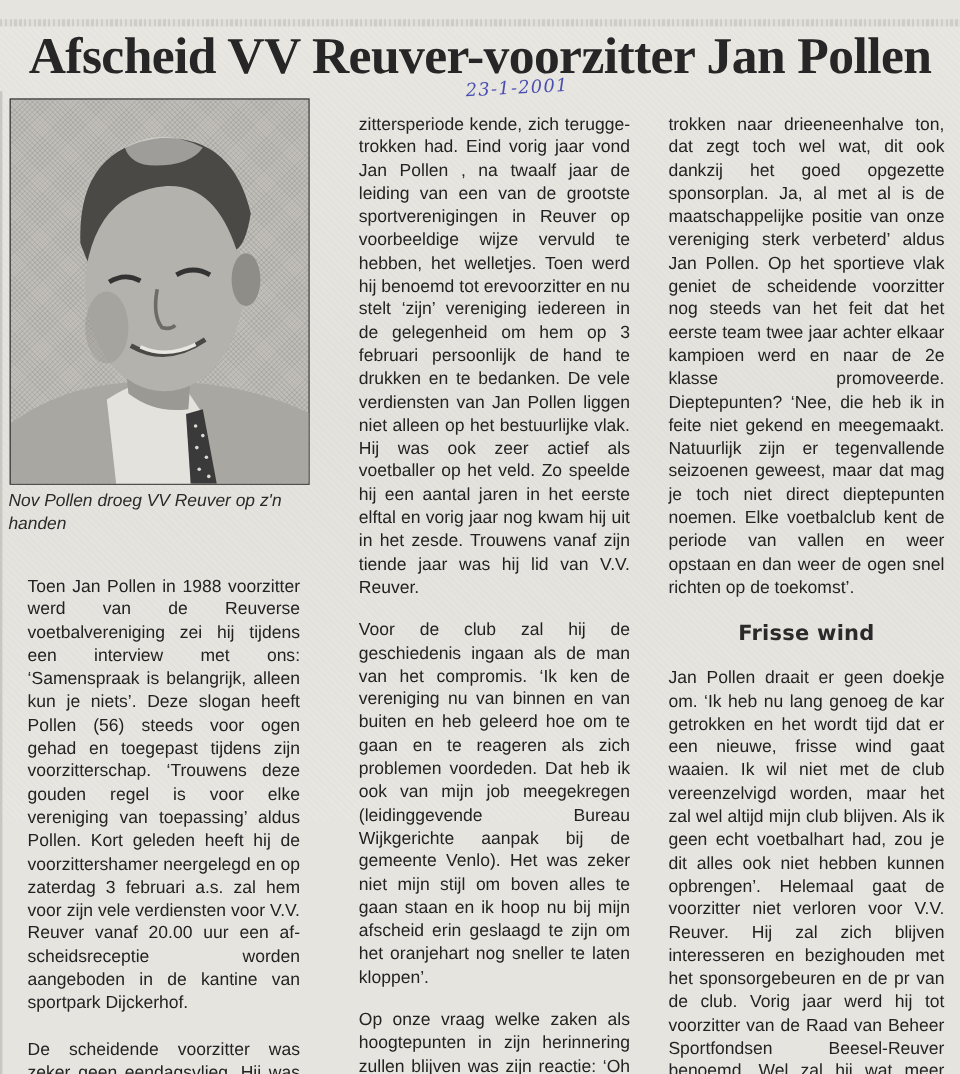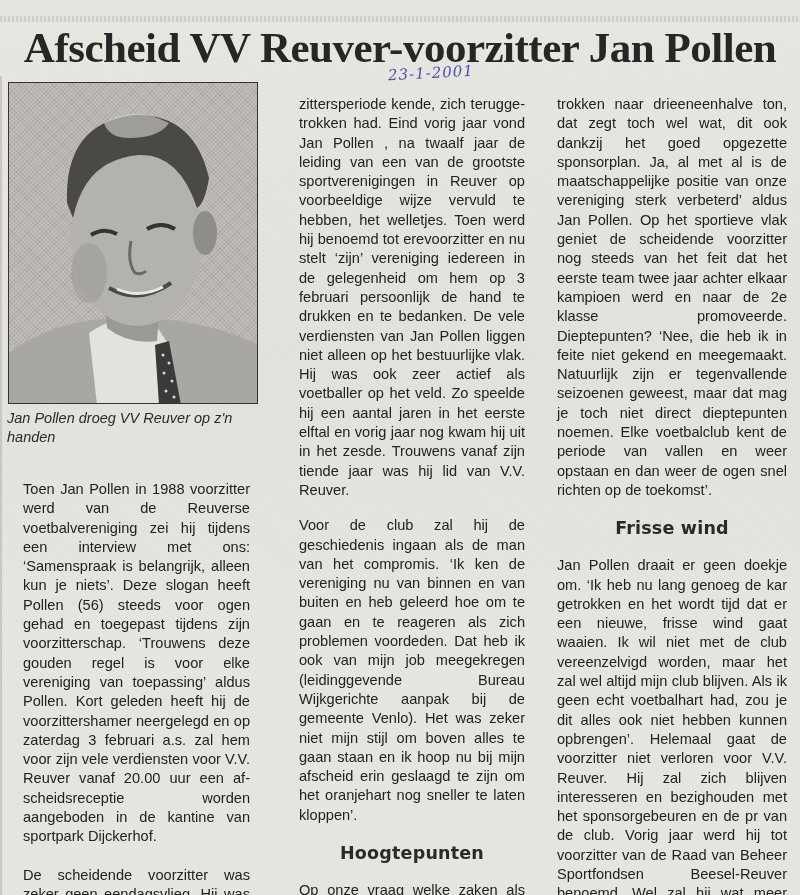--- a/index.html
+++ b/index.html
@@ -123,31 +123,30 @@
 
       <path d="M122 158 Q118 180 126 190 Q133 192 137 188" stroke="#6d6b66" stroke-width="3" fill="none"></path>
 
       <path d="M100 205 Q130 222 162 200" stroke="#4a4946" stroke-width="4" fill="none"></path>
       <path d="M108 206 Q130 216 154 204" stroke="#e9e7e2" stroke-width="3" fill="none"></path>
 
       <ellipse cx="80" cy="190" rx="18" ry="30" fill="#8c8a85" opacity="0.35"></ellipse>
     </svg>
   </div>
 
-  <div class="caption">Jan Pollen droeg VV Reuver op z'n handen</div>
+  <div class="caption">Nov Pollen droeg VV Reuver op z'n handen</div>
 
   <div class="col col1">
     <p>Toen Jan Pollen in 1988 voorzitter werd van de Reuverse voetbalvereni­ging zei hij tijdens een interview met ons: ‘Samenspraak is belangrijk, al­leen kun je niets’. Deze slogan heeft Pollen (56) steeds voor ogen gehad en toegepast tijdens zijn voorzitter­schap. ‘Trouwens deze gouden regel is voor elke vereniging van toepas­sing’ aldus Pollen. Kort geleden heeft hij de voorzittershamer neergelegd en op zaterdag 3 februari a.s. zal hem voor zijn vele verdiensten voor V.V. Reuver vanaf 20.00 uur een af­scheidsreceptie worden aangeboden in de kantine van sportpark Dijckerhof.</p>
     <p class="gap">De scheidende voorzitter was zeker geen eendagsvlieg. Hij was maar liefst vijfentwintig jaar bestuurslid, waarvan zes jaar secretaris. Van 1975 – 1980 had hij toezicht op de kantine en verzorgde de administratie hiervan en voordat hij in 1988 als voorzitter werd gekozen was hij al twee jaar waarnemend-voorzitter, nadat Cor Keiren, die eveneens een lange voor­</p>
   </div>
 
   <div class="col col2">
     <p>zittersperiode kende, zich terugge­trokken had. Eind vorig jaar vond Jan Pollen , na twaalf jaar de leiding van een van de grootste sportverenigin­gen in Reuver op voorbeeldige wijze vervuld te hebben, het welletjes. Toen werd hij benoemd tot erevoorzitter en nu stelt ‘zijn’ vereniging iedereen in de gelegenheid om hem op 3 februari persoonlijk de hand te drukken en te bedanken. De vele verdiensten van Jan Pollen liggen niet alleen op het bestuurlijke vlak. Hij was ook zeer ac­tief als voetballer op het veld. Zo speelde hij een aantal jaren in het eer­ste elftal en vorig jaar nog kwam hij uit in het zesde. Trouwens vanaf zijn tien­de jaar was hij lid van V.V. Reuver.</p>
     <p>Voor de club zal hij de geschiedenis ingaan als de man van het compro­mis. ‘Ik ken de vereniging nu van bin­nen en van buiten en heb geleerd hoe om te gaan en te reageren als zich problemen voordeden. Dat heb ik ook van mijn job meegekregen (leidingge­vende Bureau Wijkgerichte aanpak bij de gemeente Venlo). Het was zeker niet mijn stijl om boven alles te gaan staan en ik hoop nu bij mijn afscheid erin geslaagd te zijn om het oranjehart nog sneller te laten kloppen’.</p>
-    <div class="subhead">Hoogtepunten</div>
     <p>Op onze vraag welke zaken als hoog­tepunten in zijn herinnering zullen blij­ven was zijn reactie: ‘Oh jé, heel wat! Gelukkig kijk ik nu terug op een goede verstandhouding met alle afdelingen en de goede financiële positie van V.V. Reuver. De vereniging is gezond en degelijk en zeker ook onze jeugd­afdeling met maar liefst zesentwintig jeugdteams heeft veel aandacht ge­had en is nu op stevige fundamenten gebouwd. Wat opzet betreft mogen wij zeker van een breed jeugdgebeuren spreken en deze opzet moet op ter­mijn beslist resultaten opleveren. De begroting van V.V. Reuver is opge­</p>
   </div>
 
   <div class="col col3">
     <p>trokken naar drieeneenhalve ton, dat zegt toch wel wat, dit ook dankzij het goed opgezette sponsorplan. Ja, al met al is de maatschappelijke positie van onze vereniging sterk verbeterd’ aldus Jan Pollen. Op het sportieve vlak geniet de scheidende voorzitter nog steeds van het feit dat het eerste team twee jaar achter elkaar kam­pioen werd en naar de 2e klasse pro­moveerde. Dieptepunten? ‘Nee, die heb ik in feite niet gekend en meege­maakt. Natuurlijk zijn er tegenvallende seizoenen geweest, maar dat mag je toch niet direct dieptepunten noemen. Elke voetbalclub kent de periode van vallen en weer opstaan en dan weer de ogen snel richten op de toekomst’.</p>
     <div class="subhead">Frisse wind</div>
     <p>Jan Pollen draait er geen doekje om. ‘Ik heb nu lang genoeg de kar getrok­ken en het wordt tijd dat er een nieu­we, frisse wind gaat waaien. Ik wil niet met de club vereenzelvigd worden, maar het zal wel altijd mijn club blij­ven. Als ik geen echt voetbalhart had, zou je dit alles ook niet hebben kun­nen opbrengen’. Helemaal gaat de voorzitter niet verloren voor V.V. Reu­ver. Hij zal zich blijven interesseren en bezighouden met het sponsorgebeu­ren en de pr van de club. Vorig jaar werd hij tot voorzitter van de Raad van Beheer Sportfondsen Beesel-Reuver benoemd. Wel zal hij wat meer vrije tijd krijgen voor zijn hobby’s tennissen en zwemmen. Voor zijn vele verdien­sten voor V.V. Reuver en de gemeen­schap werd Pollen al onderscheiden met de zilveren NKS-speld, de zilve­ren medaille van de Orde van Oranje Nassau en nu het erevoorzitterschap van ‘zijn’ vereniging. ‘En wie weet, misschien trakteert het eerste elftal mij juist nu weer op een kampioen­schap. De vooruitzichten hierop zijn er en ik heb mij hierop voorbereid’ zo be­sluit hij ons interview.</p>
   </div>
 </div>
 

